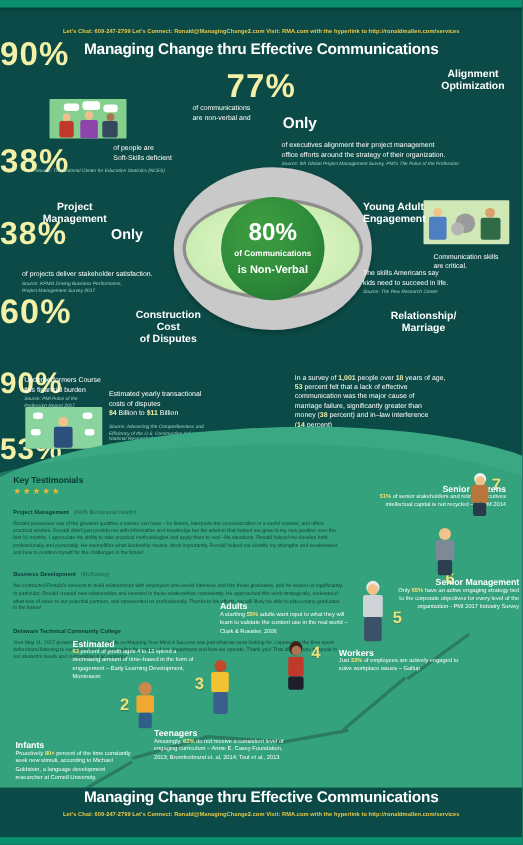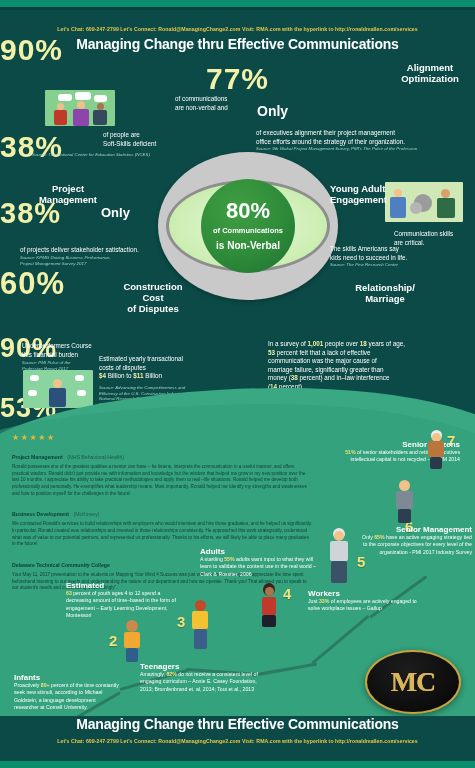--- a/index.html
+++ b/index.html
@@ -294,20 +294,21 @@
     <span>marriage failure, significantly greater than</span><br>
     <span>money (</span><b style="color:#f3f0a8">38</b><span> percent) and in–law interference</span><br>
     <span>(</span><b style="color:#f3f0a8">14</b><span> percent)</span>
   </div>
   <div class="src" style="position:absolute; left:268px; top:398px; width:160px;">Source: (Roper Starch, 1999).</div>
 
   <div class="landmass"></div>
   <div class="landmass2"></div>
 
   <div class="testi">
+    <div class="testi-h">Key Testimonials</div>
     <div class="stars">★★★★★</div>
 
     <div class="t-blk">
       <span class="t-name">Project Management</span>
       <span class="t-org">(NHS Behavioral Health)</span>
       <div class="t-body">Ronald possesses one of the greatest qualities a mentor can have – he listens, interprets the communication in a useful manner, and offers practical wisdom. Ronald didn't just provide me with information and knowledge but the wisdom that helped me grow in my new position over the last 10 months. I appreciate his ability to take practical methodologies and apply them to real –life situations. Ronald helped me develop both professionally and personally. He exemplifies what leadership means. Most importantly, Ronald helped me identify my strengths and weaknesses and how to position myself for the challenges in the future!</div>
     </div>
 
     <div class="t-blk">
       <span class="t-name">Business Development</span>
@@ -414,22 +415,19 @@
       <b>51%</b><span> of senior stakeholders and retired executives intellectual capital is not recycled – SHRM 2014</span>
     </div>
   </div>
   <div class="person" style="left:426px; top:430px; width:20px; height:40px;">
     <div class="head" style="left:5px; top:0; width:11px; height:11px; background:#efefef;"></div>
     <div class="head" style="left:6px; top:3px; width:9px; height:9px; background:#f3c28b;"></div>
     <div class="fig" style="left:2px; top:11px; width:16px; height:16px; background:#b8763c;"></div>
     <div class="fig" style="left:4px; top:27px; width:12px; height:12px; background:#2b3a4a;"></div>
   </div>
 
-  <div class="mc-logo">
-    <span>MC</span>
-  </div>
 
   <div class="headband" style="bottom:0; height:52px;"></div>
   <div class="titleline" id="title-bot">Managing Change thru Effective Communications</div>
   <div class="contactline" id="contact-bot">Let's Chat: 609-247-2799 Let's Connect: Ronald@ManagingChange2.com Visit: RMA.com with the hyperlink to http://ronaldmallen.com/services</div>
   <div class="barline bar-bot-thin"></div>
 
 </div>
 
 </body></html>

